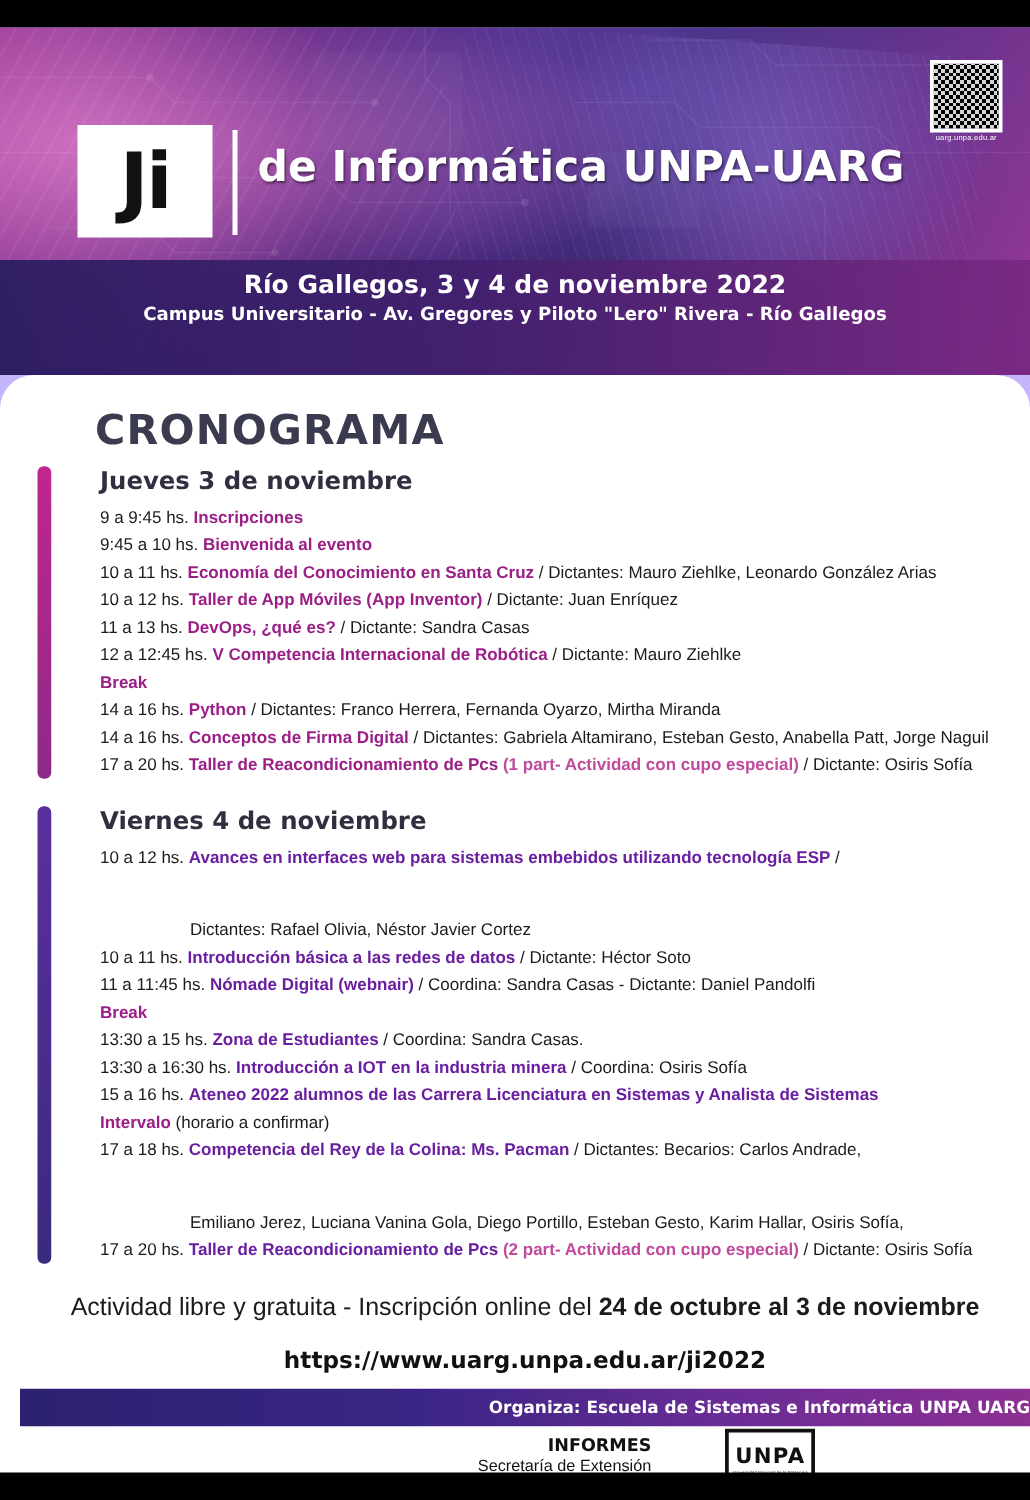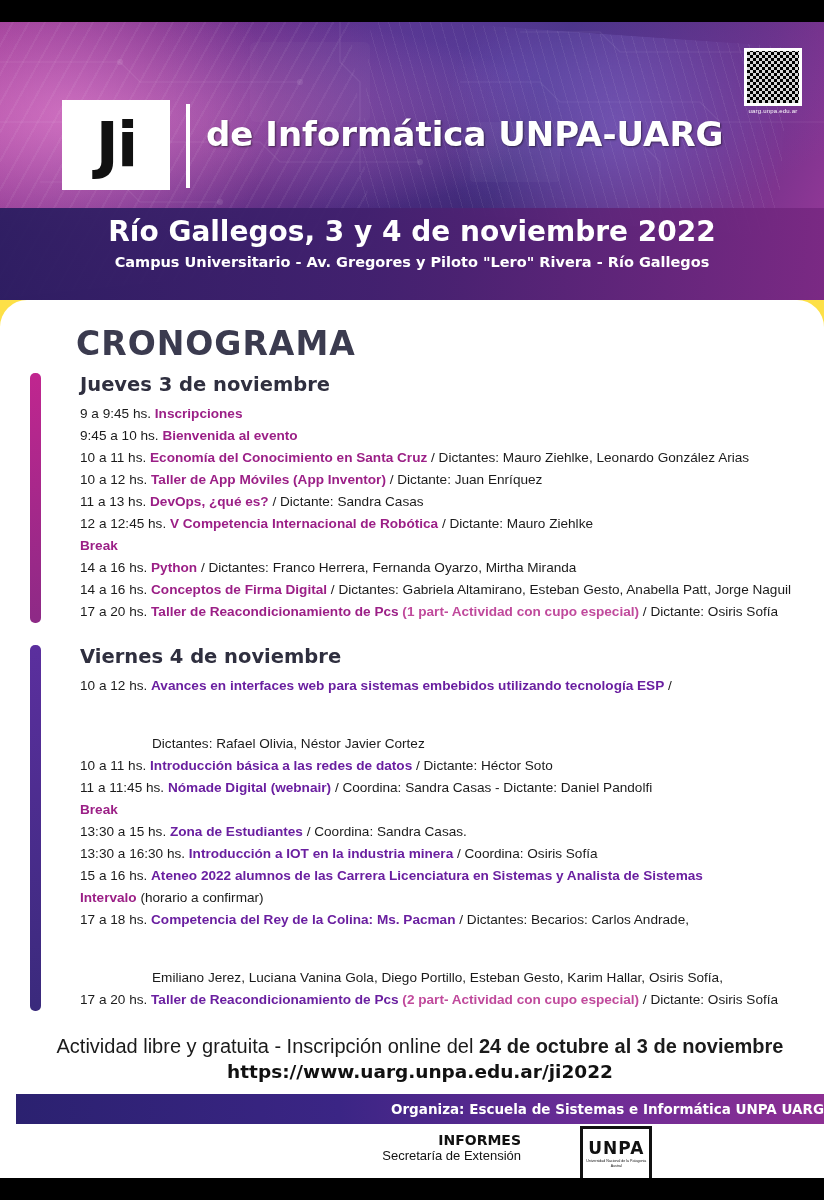--- a/index.html
+++ b/index.html
@@ -10,21 +10,21 @@
   body {
     width: 824px;
     height: 1200px;
     font-family: "Liberation Sans", sans-serif;
     overflow: hidden;
   }
   .poster {
     position: relative;
     width: 824px;
     height: 1200px;
-    background: #fde047;
+    background: #c4b5fd;
     box-sizing: border-box;
     padding: 0;
     overflow: hidden;
   }
   .blackbar-top {
     height: 22px;
     background: #000;
   }
   .blackbar-bottom {
     position: absolute;
@@ -119,21 +119,21 @@
     height: 92px;
     background: linear-gradient(90deg, rgba(40,28,95,0.92) 0%, rgba(66,32,110,0.92) 45%, rgba(120,40,130,0.92) 100%);
     z-index: 3;
     text-align: center;
     padding-top: 6px;
     box-sizing: border-box;
   }
   .subbar .place {
     color: #fff;
     font-weight: bold;
-    font-size: 28px;
+    font-size: 20px;
     font-family: "DejaVu Sans", sans-serif;
     line-height: 1.3;
   }
   .subbar .campus {
     color: #fff;
     font-weight: bold;
     font-size: 14.5px;
     font-family: "DejaVu Sans", sans-serif;
     margin-top: 4px;
   }
@@ -226,21 +226,21 @@
     margin-top: 16px;
     font-family: "Liberation Sans", sans-serif;
   }
   .info .l1 { font-size: 20px; color: #1b1b1b; line-height: 1.5; }
   .info .l1 b { font-weight: bold; }
   .info .l2 { font-size: 16px; color: #1b1b1b; line-height: 1.5; }
   .info .url {
     font-size: 18.5px;
     font-weight: bold;
     color: #111;
-    margin-top: 0;
+    margin-top: 17px;
     font-family: "DejaVu Sans", sans-serif;
   }
   .organiza {
     margin-top: 12px;
     background: linear-gradient(90deg,#2b2170 0%, #3b2585 40%, #6a2c96 70%, #8d2f93 100%);
     color: #fff;
     text-align: right;
     font-weight: bold;
     font-size: 13.5px;
     padding: 7px 0;

